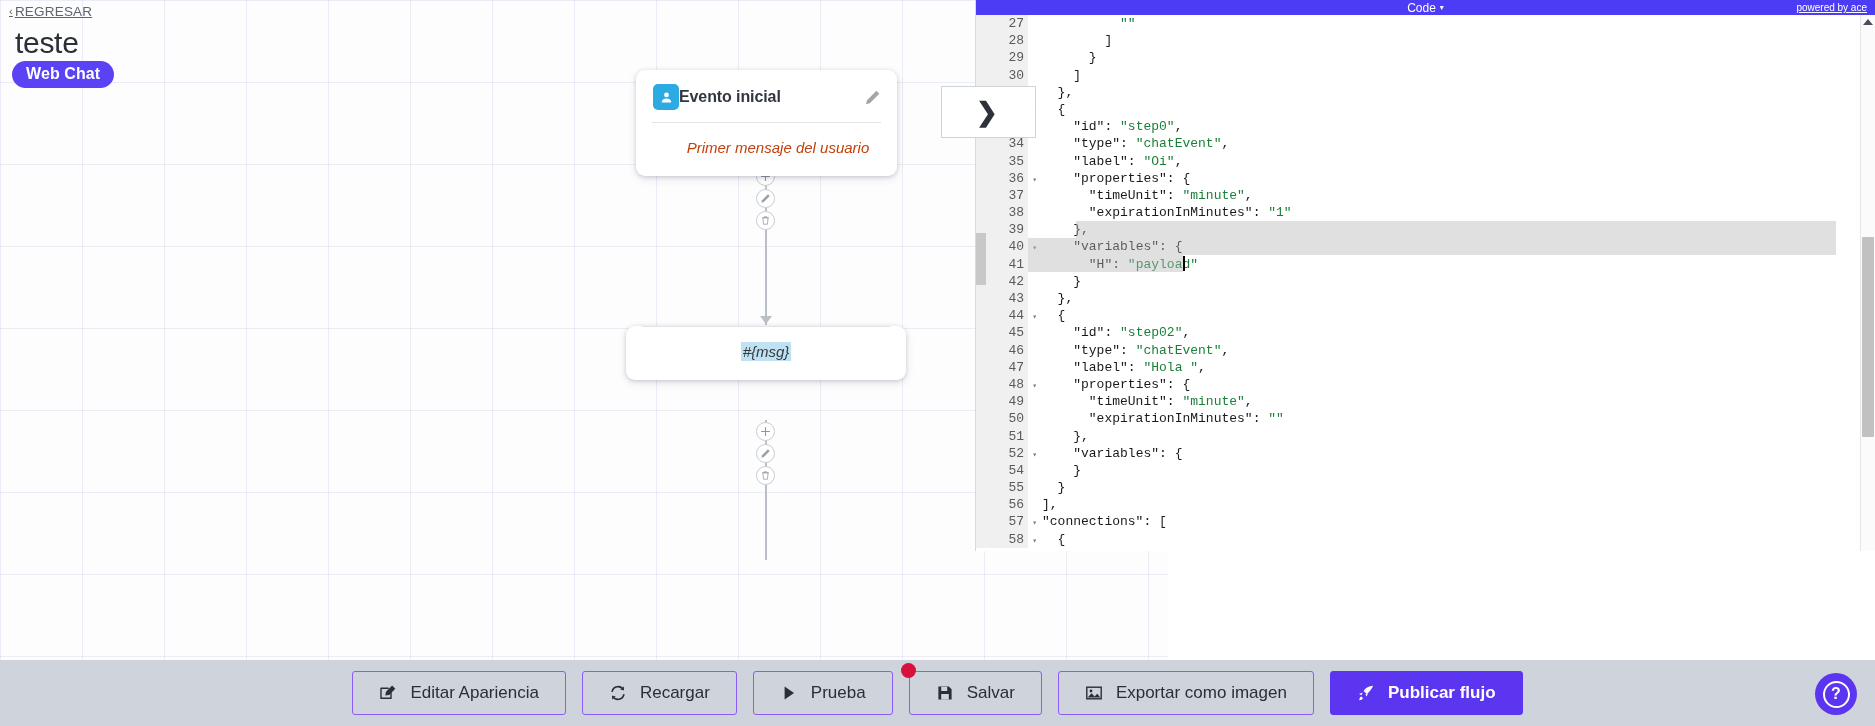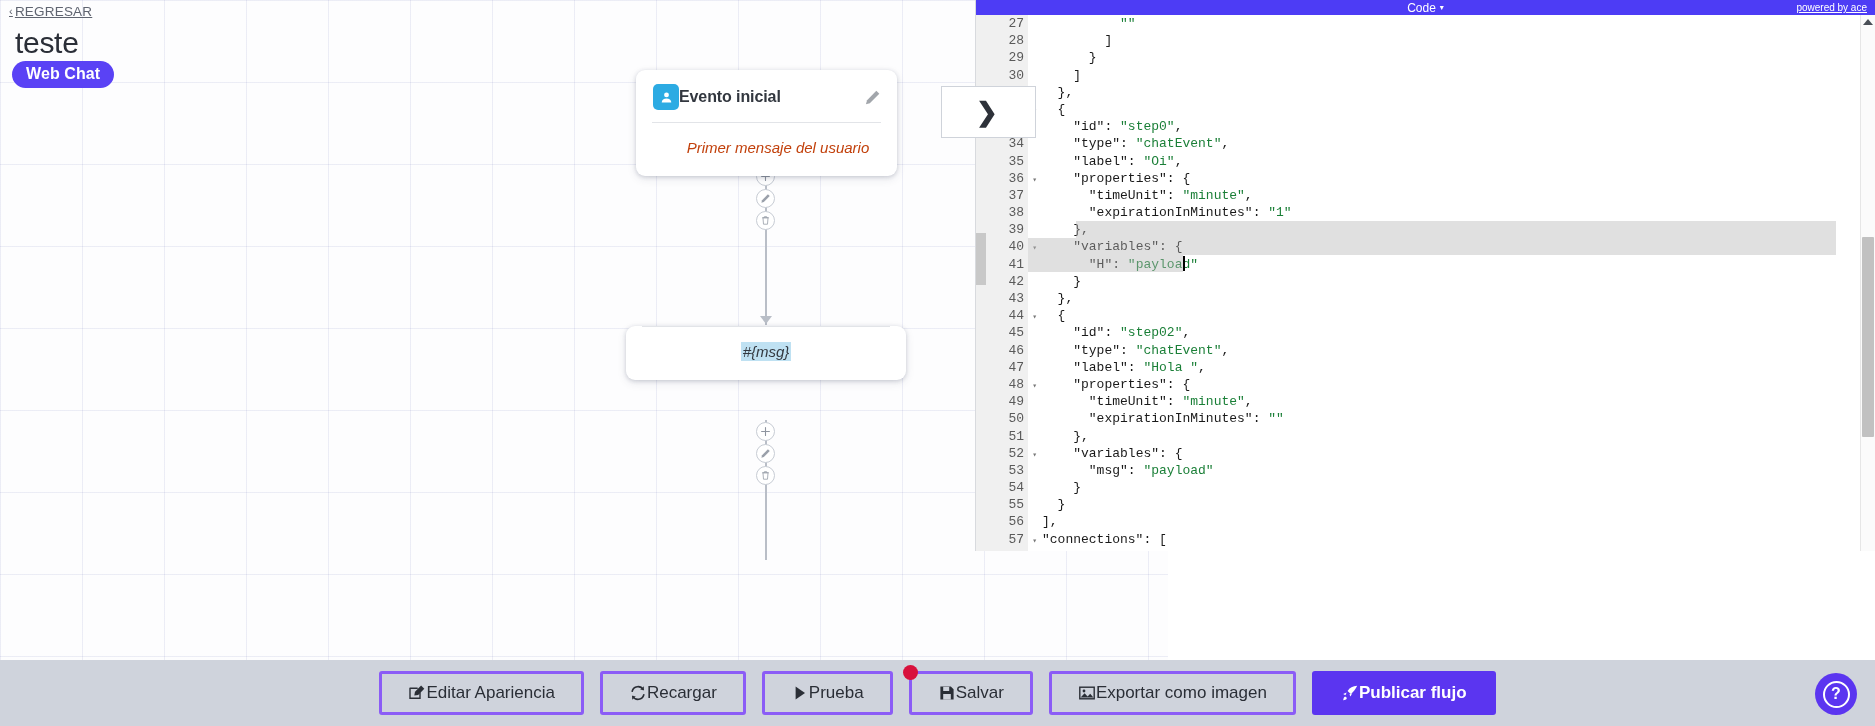--- a/index.html
+++ b/index.html
@@ -214,22 +214,22 @@
   
   .toolbar {
     position: absolute; left: 0; bottom: 0;
     width: 1875px; height: 66px;
     background: #cfd3dc;
     display: flex; align-items: center; justify-content: center;
     gap: 16px;
   }
   .tbtn {
     height: 44px; padding: 0 26px;
-    display: flex; align-items: center; 
-    background: transparent; border: 3px solid #8b5cf6;
+    display: flex; align-items: center; gap: 13px;
+    background: transparent; border: 1px solid #8b5cf6;
     border-radius: 3px;
     font-size: 17px; color: #2a2e36;
     cursor: pointer; position: relative;
     white-space: nowrap;
   }
   .tbtn.primary {
     background: #5b35f0; border-color: #5b35f0; color: #fff;
     font-weight: 700;
   }
   .tbtn .tico { display: inline-flex; width: 18px; height: 18px; }
@@ -445,24 +445,20 @@
           </div>
           <div class="code-row">
             <div class="gutter">51</div>
             <div class="code-text"><span>    },</span></div>
           </div>
           <div class="code-row">
             <div class="gutter">52<span class="fold">▾</span></div>
             <div class="code-text"><span>    </span><span class="">"variables"</span><span>: {</span></div>
           </div>
           <div class="code-row">
-            <div class="gutter">53</div>
-            <div class="code-text"><span>      </span><span class="">"msg"</span><span>: </span><span class="tok-str">"payload"</span></div>
-          </div>
-          <div class="code-row">
             <div class="gutter">54</div>
             <div class="code-text"><span>    }</span></div>
           </div>
           <div class="code-row">
             <div class="gutter">55</div>
             <div class="code-text"><span>  }</span></div>
           </div>
           <div class="code-row">
             <div class="gutter">56</div>
             <div class="code-text"><span>],</span></div>

